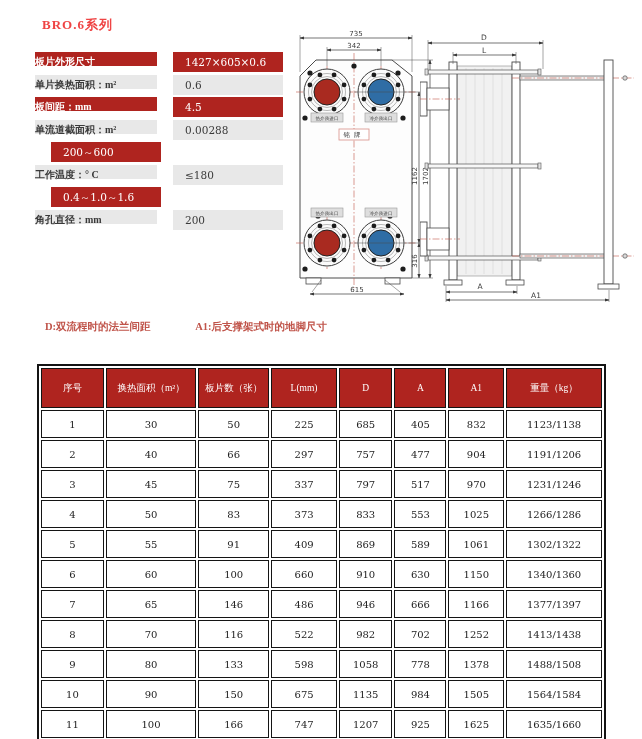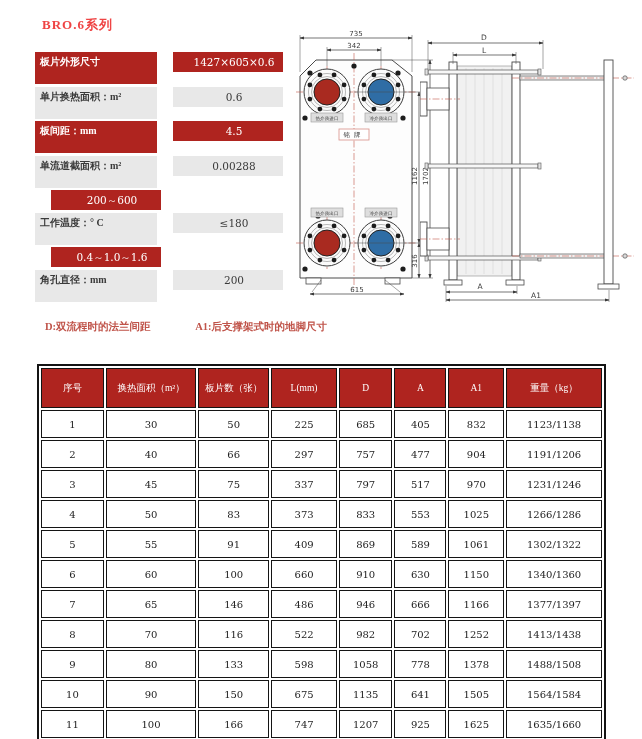--- a/index.html
+++ b/index.html
@@ -3,24 +3,24 @@
 <meta charset="utf-8">
 <style>
   html,body{margin:0;padding:0;background:#fff;}
   .page{position:relative;width:642px;height:739px;background:#ffffff;overflow:hidden;
         font-family:"Liberation Sans","DejaVu Sans",sans-serif;}
   .title{position:absolute;left:42px;top:16px;margin:0;font-size:13px;font-weight:bold;
          color:#ef4444;letter-spacing:1px;font-family:"Liberation Serif","DejaVu Serif",serif;}
   
   .spec{position:absolute;left:35px;top:52px;width:250px;}
   .spec-row{display:flex;margin-bottom:2.5px;}
-  .spec-label{width:122px;height:32px;line-height:20px;padding-left:5px;box-sizing:border-box;
+  .spec-label{width:122px;height:14px;line-height:20px;box-sizing:border-box;
               font-size:10px;font-weight:bold;font-family:"Liberation Serif","DejaVu Serif",serif;}
   .spec-value{width:110px;height:20px;line-height:20px;margin-left:16px;padding-left:12px;
-              box-sizing:border-box;font-size:10.5px;font-family:"DejaVu Serif",serif;text-align:center;}
+              box-sizing:border-box;font-size:10.5px;font-family:"DejaVu Serif",serif;}
   .hl .spec-label,.hl .spec-value{background:#af241f;color:#fff;}
   .plain .spec-label,.plain .spec-value{background:#e8e8e8;color:#3a3a3a;}
   
   .notes{position:absolute;left:45px;top:320px;font-size:10.5px;font-weight:bold;color:#c0544a;
          font-family:"Liberation Serif","DejaVu Serif",serif;}
   .notes span{margin-right:42px;}
   
   .drawing{position:absolute;}
   .front-view{left:288px;top:26px;width:150px;height:285px;}
   .side-view{left:420px;top:26px;width:222px;height:285px;}
@@ -395,21 +395,21 @@
           <td>778</td>
           <td>1378</td>
           <td>1488/1508</td>
         </tr>
         <tr>
           <td>10</td>
           <td>90</td>
           <td>150</td>
           <td>675</td>
           <td>1135</td>
-          <td>641</td>
+          <td>984</td>
           <td>1505</td>
           <td>1564/1584</td>
         </tr>
         <tr>
           <td>11</td>
           <td>100</td>
           <td>166</td>
           <td>747</td>
           <td>1207</td>
           <td>925</td>

